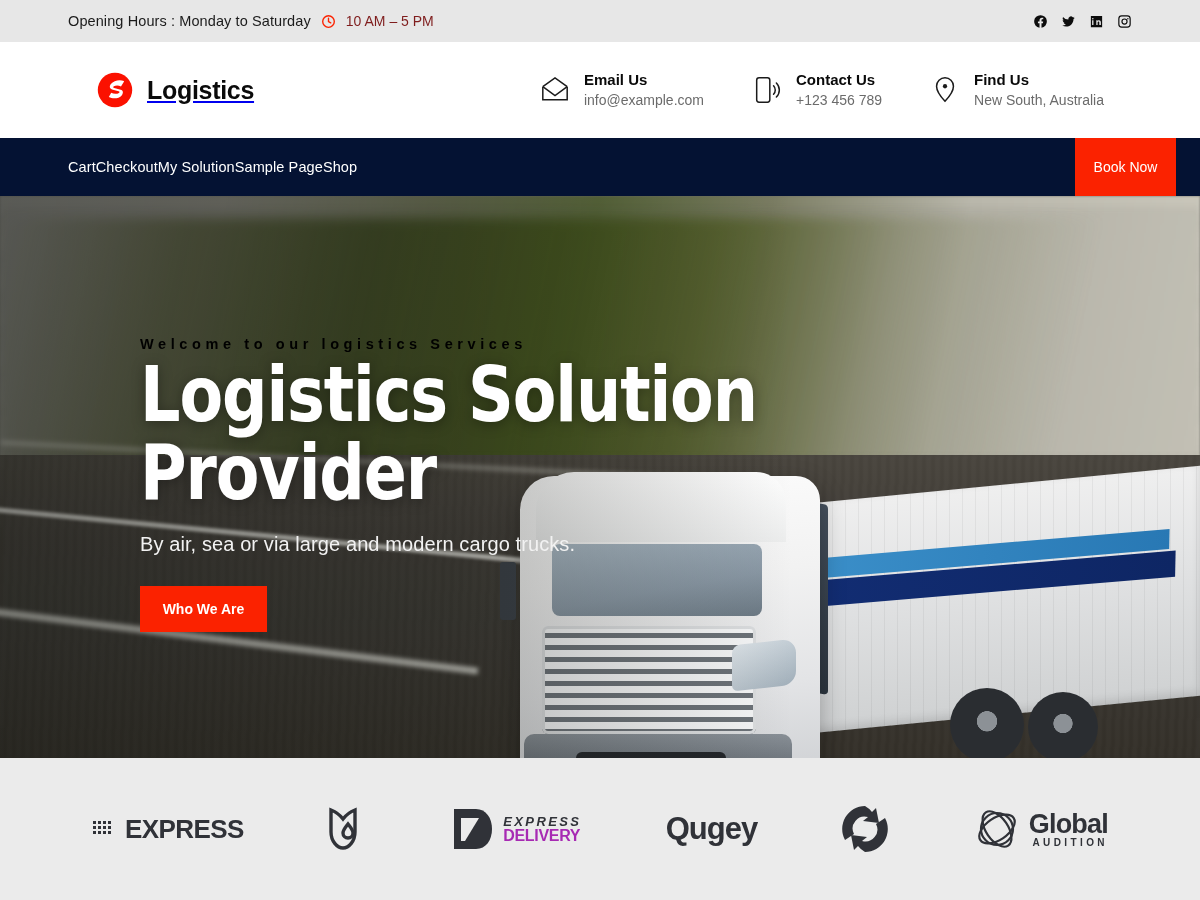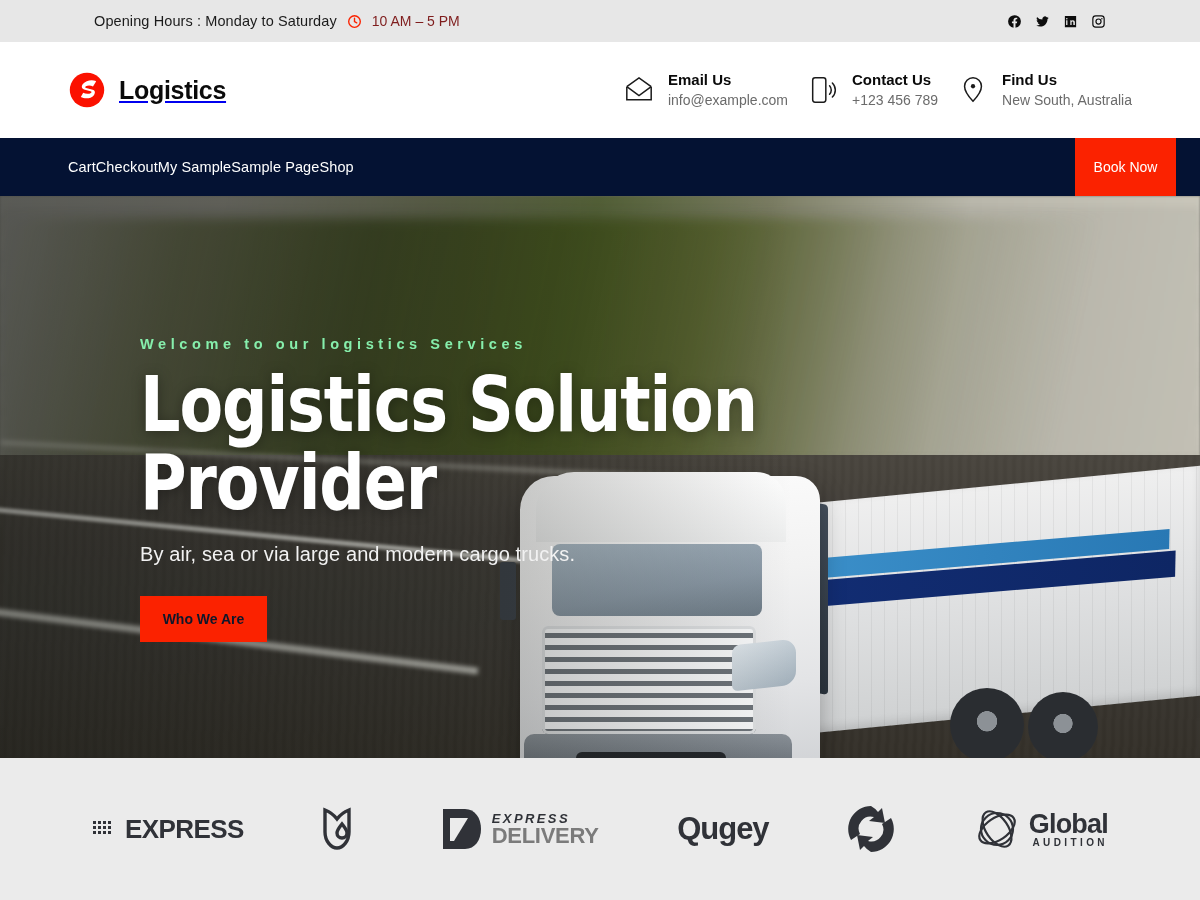--- a/index.html
+++ b/index.html
@@ -10,42 +10,42 @@
     overflow:hidden;
     -webkit-font-smoothing:antialiased;
   }
 
   
   .topbar {
     height:42px;
     background:#e7e7e7;
     display:flex;
     align-items:center;
-    padding:0 94px;
+    padding:0 68px;
   }
   .topbar-left { display:flex; align-items:center; gap:10px; }
   .topbar-text { font-size:14.5px; color:#1b1b1b; letter-spacing:.1px; }
   .clock-icon { width:15px; height:15px; display:block; }
   .topbar-hours { font-size:14px; color:#7f1d1d; }
   .topbar-right { margin-left:auto; display:flex; align-items:center; gap:13px; }
   .soc { width:15px; height:15px; display:block; fill:#0d0d0d; }
 
   
   .header {
     height:96px;
     background:#fff;
     display:flex;
     align-items:center;
-    padding:0 68px;
+    padding:0 96px;
   }
   .brand { display:flex; align-items:center; gap:13px; }
   .brand-mark { width:38px; height:38px; display:block; }
   .brand-name { font-size:25px; font-weight:bold; color:#0a0a0a; letter-spacing:-.3px; }
 
-  .contacts { margin-left:auto; display:flex; align-items:center; gap:20px; }
+  .contacts { margin-left:auto; display:flex; align-items:center; gap:48px; }
   .contact { display:flex; align-items:center; gap:14px; }
   .contact-ico { width:30px; height:30px; display:block; flex:none; }
   .contact-title { font-size:15px; font-weight:bold; color:#0a0a0a; line-height:1.35; }
   .contact-val { font-size:14px; color:#6b6b6b; line-height:1.35; }
 
   
   .nav {
     height:58px;
     background:#041233;
     display:flex;
@@ -224,23 +224,23 @@
   }
 
   .hero-inner {
     position:relative;
     padding:140px 0 0 140px;
     max-width:1000px;
   }
   .hero-eyebrow {
     font-size:14.5px;
     font-weight:bold;
-    color:#86efac;
+    color:#000000;
     letter-spacing:4.6px;
-    margin-bottom:14px;
+    margin-bottom:4px;
   }
   .hero-title {
     font-family:"DejaVu Sans Condensed","Liberation Sans Narrow","Liberation Sans",sans-serif;
     font-size:76px;
     font-weight:bold;
     color:#fff;
     line-height:1.02;
     letter-spacing:-1.2px;
     margin-bottom:22px;
     text-shadow:0 2px 14px rgba(0,0,0,.35);
@@ -249,40 +249,40 @@
   }
   .hero-sub {
     font-size:20px;
     color:#f2f2f2;
     margin-bottom:30px;
     letter-spacing:.1px;
   }
   .hero-cta {
     display:inline-flex; align-items:center; justify-content:center;
     width:127px; height:46px;
-    background:#fb2200; color:#0f172a;
+    background:#fb2200; color:#ffffff;
     border:none; font-family:inherit; font-size:14px; font-weight:bold;
     cursor:pointer;
   }
 
   
   .partners {
     height:142px;
     background:#ebebeb;
     display:flex;
     align-items:center;
     justify-content:space-between;
     padding:0 92px;
   }
   .partner { display:flex; align-items:center; gap:9px; opacity:.93; }
   .p-svg { display:block; }
   .p-word { font-size:26px; font-weight:bold; color:#22252b; letter-spacing:-.6px; }
   .p-stack { display:flex; flex-direction:column; line-height:1; }
   .p-small { font-size:13px; font-weight:bold; font-style:italic; color:#22252b; letter-spacing:2.4px; }
-  .p-big { font-size:22px; font-weight:bold; color:#737373; letter-spacing:-.3px; }
+  .p-big { font-size:16px; font-weight:bold; color:#a21caf; letter-spacing:-.3px; }
   .p-global { font-size:27px; font-weight:bold; color:#22252b; letter-spacing:-.8px; }
   .p-aud { font-size:10px; font-weight:bold; color:#22252b; letter-spacing:3.4px; text-align:right; }
   .p-qugey { font-size:31px; font-weight:bold; color:#22252b; letter-spacing:-1px; }
 </style>
 </head>
 <body>
 
 <div class="topbar">
   <div class="topbar-left">
     <span class="topbar-text">Opening Hours : Monday to Saturday</span>
@@ -370,21 +370,21 @@
         <div class="contact-val">New South, Australia</div>
       </div>
     </div>
   </div>
 </div>
 
 <div class="nav">
   <ul class="nav-list">
     <li><a class="nav-link" href="#">Cart</a></li>
     <li><a class="nav-link" href="#">Checkout</a></li>
-    <li><a class="nav-link" href="#">My Sample</a></li>
+    <li><a class="nav-link" href="#">My Solution</a></li>
     <li><a class="nav-link" href="#">Sample Page</a></li>
     <li><a class="nav-link" href="#">Shop</a></li>
   </ul>
   <button class="book-btn">Book Now</button>
 </div>
 
 <div class="hero">
   <div class="hero-photo">
     <div class="bg-sky"></div>
     <div class="bg-foliage"></div>

